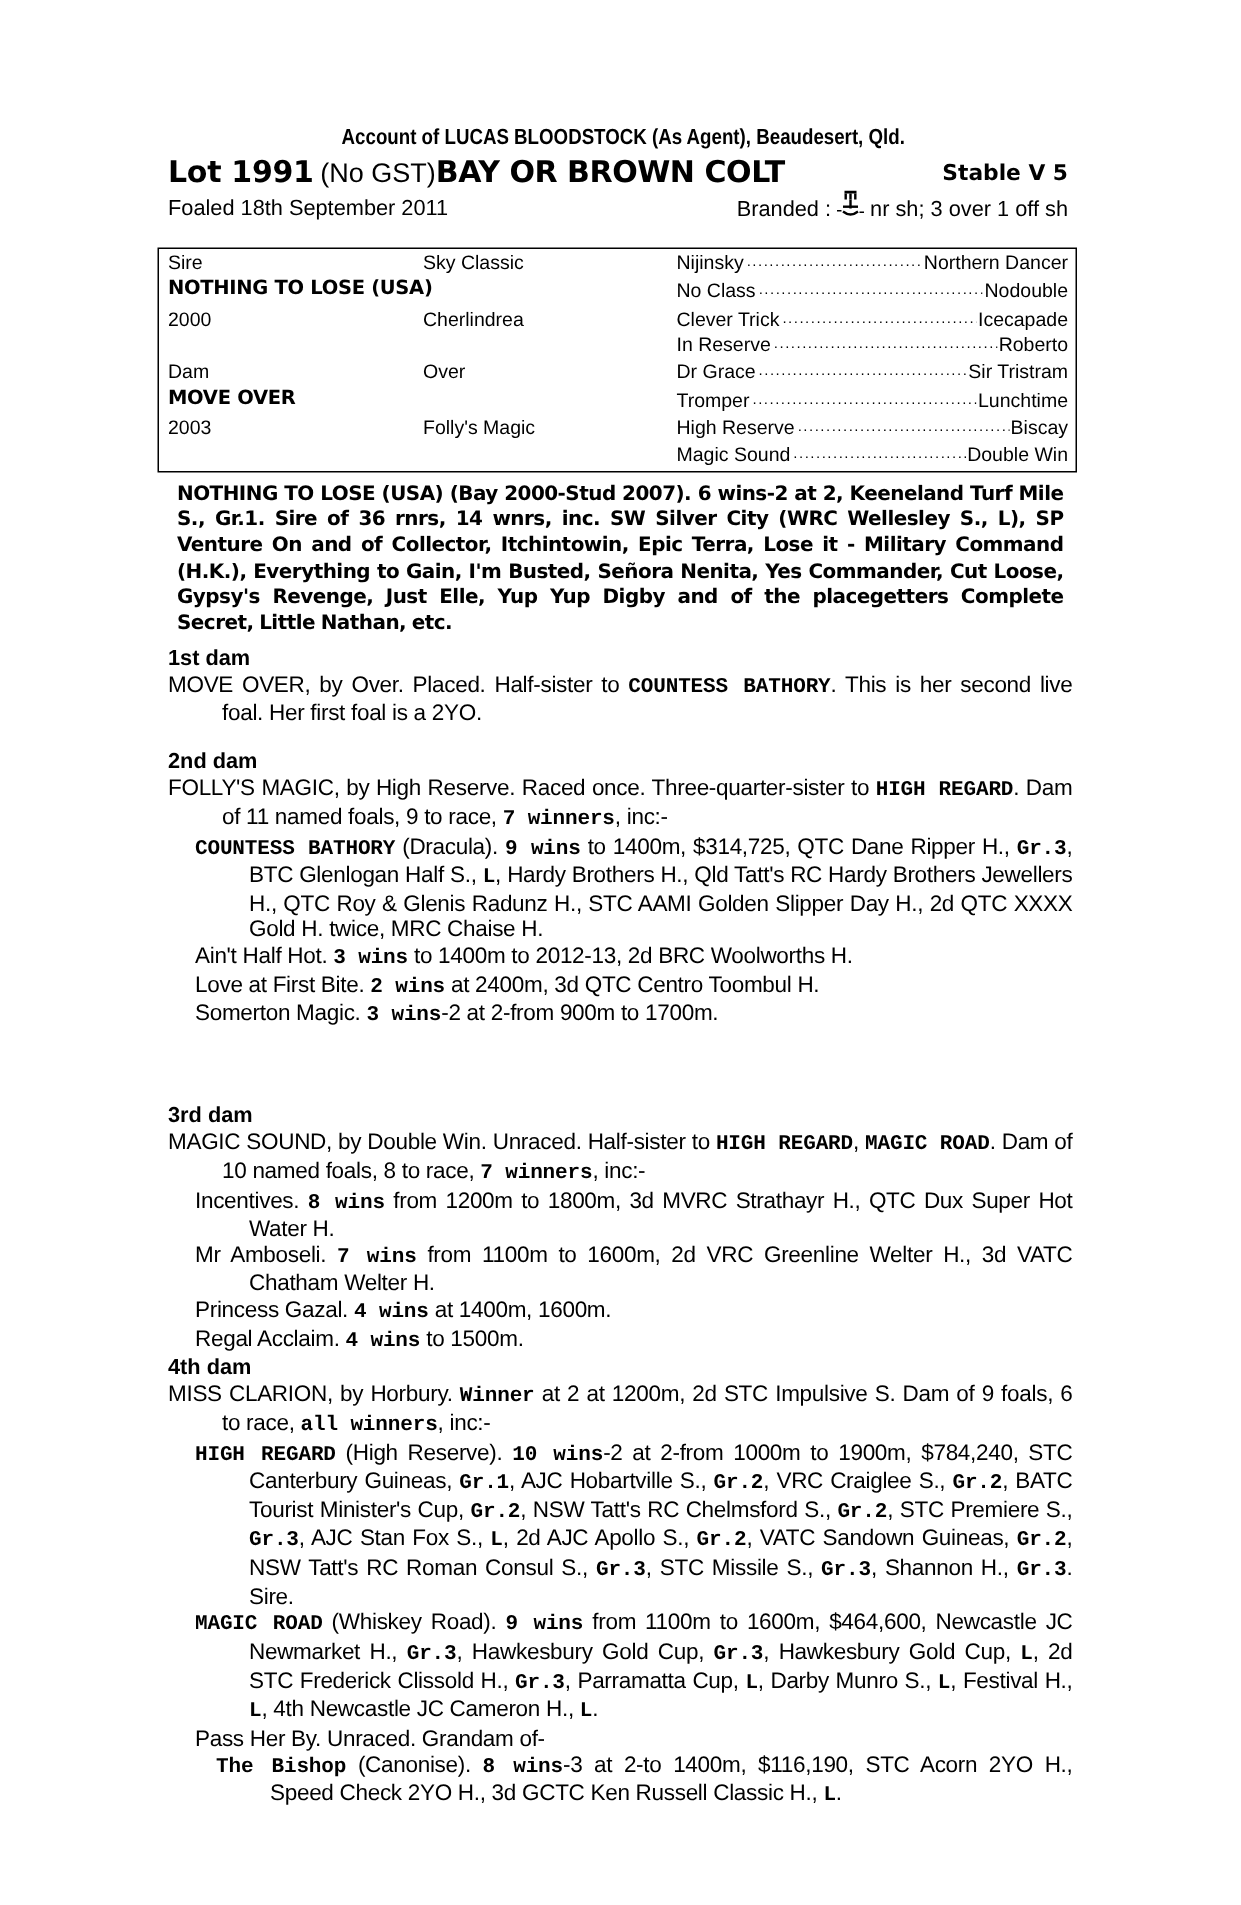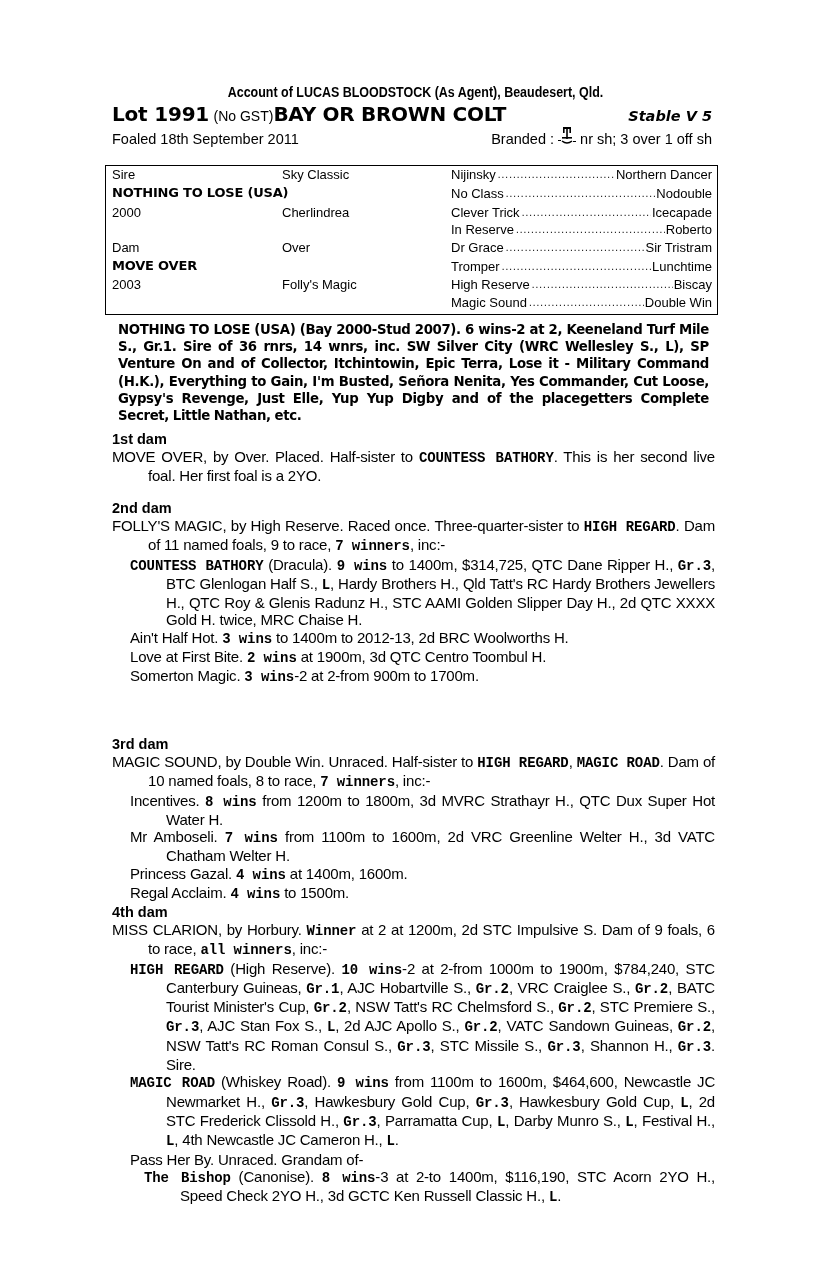--- a/index.html
+++ b/index.html
@@ -1,23 +1,23 @@
 <!DOCTYPE html>
 <html><head>
 <meta charset="utf-8">
 <style>
   html, body { margin: 0; padding: 0; background: #ffffff; }
   body { width: 827px; height: 1270px; position: relative; color: #000; font-family: "Liberation Sans", sans-serif; overflow: hidden; }
   .page { position: absolute; left: 112px; top: 82px; width: 603px; }
   .account { text-align: center; font-family: "Liberation Sans", sans-serif; font-weight: bold; font-size: 14.5px; transform: scaleX(0.86); transform-origin: center; letter-spacing: 0; white-space: nowrap; height: 20px; line-height: 20px; margin-left: 4px; }
   .lotline { position: relative; height: 24px; line-height: 24px; white-space: nowrap; }
   .lot-label { font-family: "DejaVu Sans", sans-serif; font-weight: bold; font-size: 20px; letter-spacing: -0.2px; }
-  .gst { font-size: 14px; font-weight: normal; font-family: "Liberation Sans", sans-serif; }
+  .gst { font-size: 18px; font-weight: normal; font-family: "Liberation Sans", sans-serif; }
   .horse-type { font-family: "DejaVu Sans", sans-serif; font-weight: bold; font-size: 20px; letter-spacing: -0.3px; }
-  .stable { position: absolute; right: 3px; top: 2px; font-family: "DejaVu Sans", sans-serif; font-weight: bold; font-size: 14.5px; font-style: italic; }
+  .stable { position: absolute; right: 3px; top: 2px; font-family: "DejaVu Sans", sans-serif; font-weight: bold; font-size: 14.5px; }
   .foalline { position: relative; height: 24px; line-height: 24px; font-size: 14.5px; margin-top: 1px; }
   .branded { position: absolute; right: 3px; top: 0; white-space: nowrap; }
   .brand-icon { display: inline-block; width: 18px; height: 20px; vertical-align: -3px; }
 
   .pedbox { position: absolute; left: -7px; top: 83px; width: 613px; height: 150px; border: 1.5px solid #000; box-sizing: border-box; }
   .ped-left { position: absolute; left: 6px; top: 0; width: 330px; }
   .ped-row { position: absolute; font-size: 13px; line-height: 17px; white-space: nowrap; }
   .ped-bold { font-family: "DejaVu Sans", sans-serif; font-weight: bold; font-size: 13px; letter-spacing: -0.2px; }
   .ped-right { position: absolute; left: 345px; top: 0; width: 261px; }
   .gp { position: absolute; left: 0; width: 261px; height: 17.5px; display: flex; font-size: 13px; line-height: 17.5px; white-space: nowrap; }
@@ -128,21 +128,21 @@
   <div class="section" style="top:349px">
     <div class="sec-head">1st dam</div>
     <div class="para lvl0"><span>MOVE OVER, by Over. Placed. Half-sister to </span><b>COUNTESS BATHORY</b><span>. This is her second live foal. Her first foal is a 2YO.</span></div>
   </div>
 
   <div class="section" style="top:418px">
     <div class="sec-head">2nd dam</div>
     <div class="para lvl0"><span>FOLLY'S MAGIC, by High Reserve. Raced once. Three-quarter-sister to </span><b>HIGH REGARD</b><span>. Dam of 11 named foals, 9 to race, </span><b>7 winners</b><span>, inc:-</span></div>
     <div class="para lvl1"><b>COUNTESS BATHORY</b><span> (Dracula). </span><b>9 wins</b><span> to 1400m, $314,725, QTC Dane Ripper H., </span><b>Gr.3</b><span>, BTC Glenlogan Half S., </span><b>L</b><span>, Hardy Brothers H., Qld Tatt's RC Hardy Brothers Jewellers H., QTC Roy &amp; Glenis Radunz H., STC AAMI Golden Slipper Day H., 2d QTC XXXX Gold H. twice, MRC Chaise H.</span></div>
     <div class="para lvl1"><span>Ain't Half Hot. </span><b>3 wins</b><span> to 1400m to 2012-13, 2d BRC Woolworths H.</span></div>
-    <div class="para lvl1"><span>Love at First Bite. </span><b>2 wins</b><span> at 1900m, 3d QTC Centro Toombul H.</span></div>
+    <div class="para lvl1"><span>Love at First Bite. </span><b>2 wins</b><span> at 2400m, 3d QTC Centro Toombul H.</span></div>
     <div class="para lvl1"><span>Somerton Magic. </span><b>3 wins</b><span>-2 at 2-from 900m to 1700m.</span></div>
   </div>
 
   <div class="section" style="top:654px">
     <div class="sec-head">3rd dam</div>
     <div class="para lvl0"><span>MAGIC SOUND, by Double Win. Unraced. Half-sister to </span><b>HIGH REGARD</b><span>, </span><b>MAGIC ROAD</b><span>. Dam of 10 named foals, 8 to race, </span><b>7 winners</b><span>, inc:-</span></div>
     <div class="para lvl1"><span>Incentives. </span><b>8 wins</b><span> from 1200m to 1800m, 3d MVRC Strathayr H., QTC Dux Super Hot Water H.</span></div>
     <div class="para lvl1"><span>Mr Amboseli. </span><b>7 wins</b><span> from 1100m to 1600m, 2d VRC Greenline Welter H., 3d VATC Chatham Welter H.</span></div>
     <div class="para lvl1"><span>Princess Gazal. </span><b>4 wins</b><span> at 1400m, 1600m.</span></div>
     <div class="para lvl1"><span>Regal Acclaim. </span><b>4 wins</b><span> to 1500m.</span></div>

